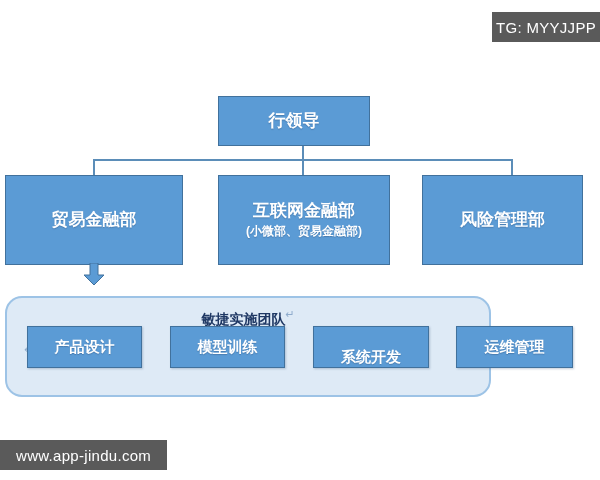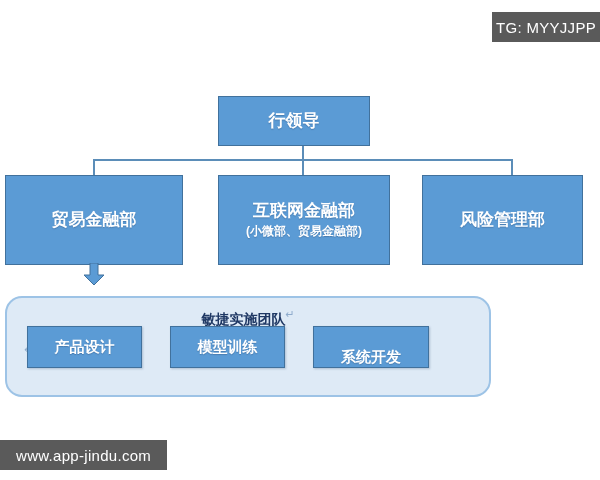--- a/index.html
+++ b/index.html
@@ -189,17 +189,20 @@
 
   <div class="team-box" id="team-box-0">
     <span>产品设计</span>
   </div>
   <div class="team-box" id="team-box-1">
     <span>模型训练</span>
   </div>
   <div class="team-box" id="team-box-2">
     <span>系统开发</span>
   </div>
+  <div class="team-box" id="team-box-3">
+    <span>运维管理</span>
+  </div>
 
   <div class="watermark" id="wm-top">TG: MYYJJPP</div>
   <div class="watermark" id="wm-bottom">www.app-jindu.com</div>
 
 </div>
 
 </body></html>

